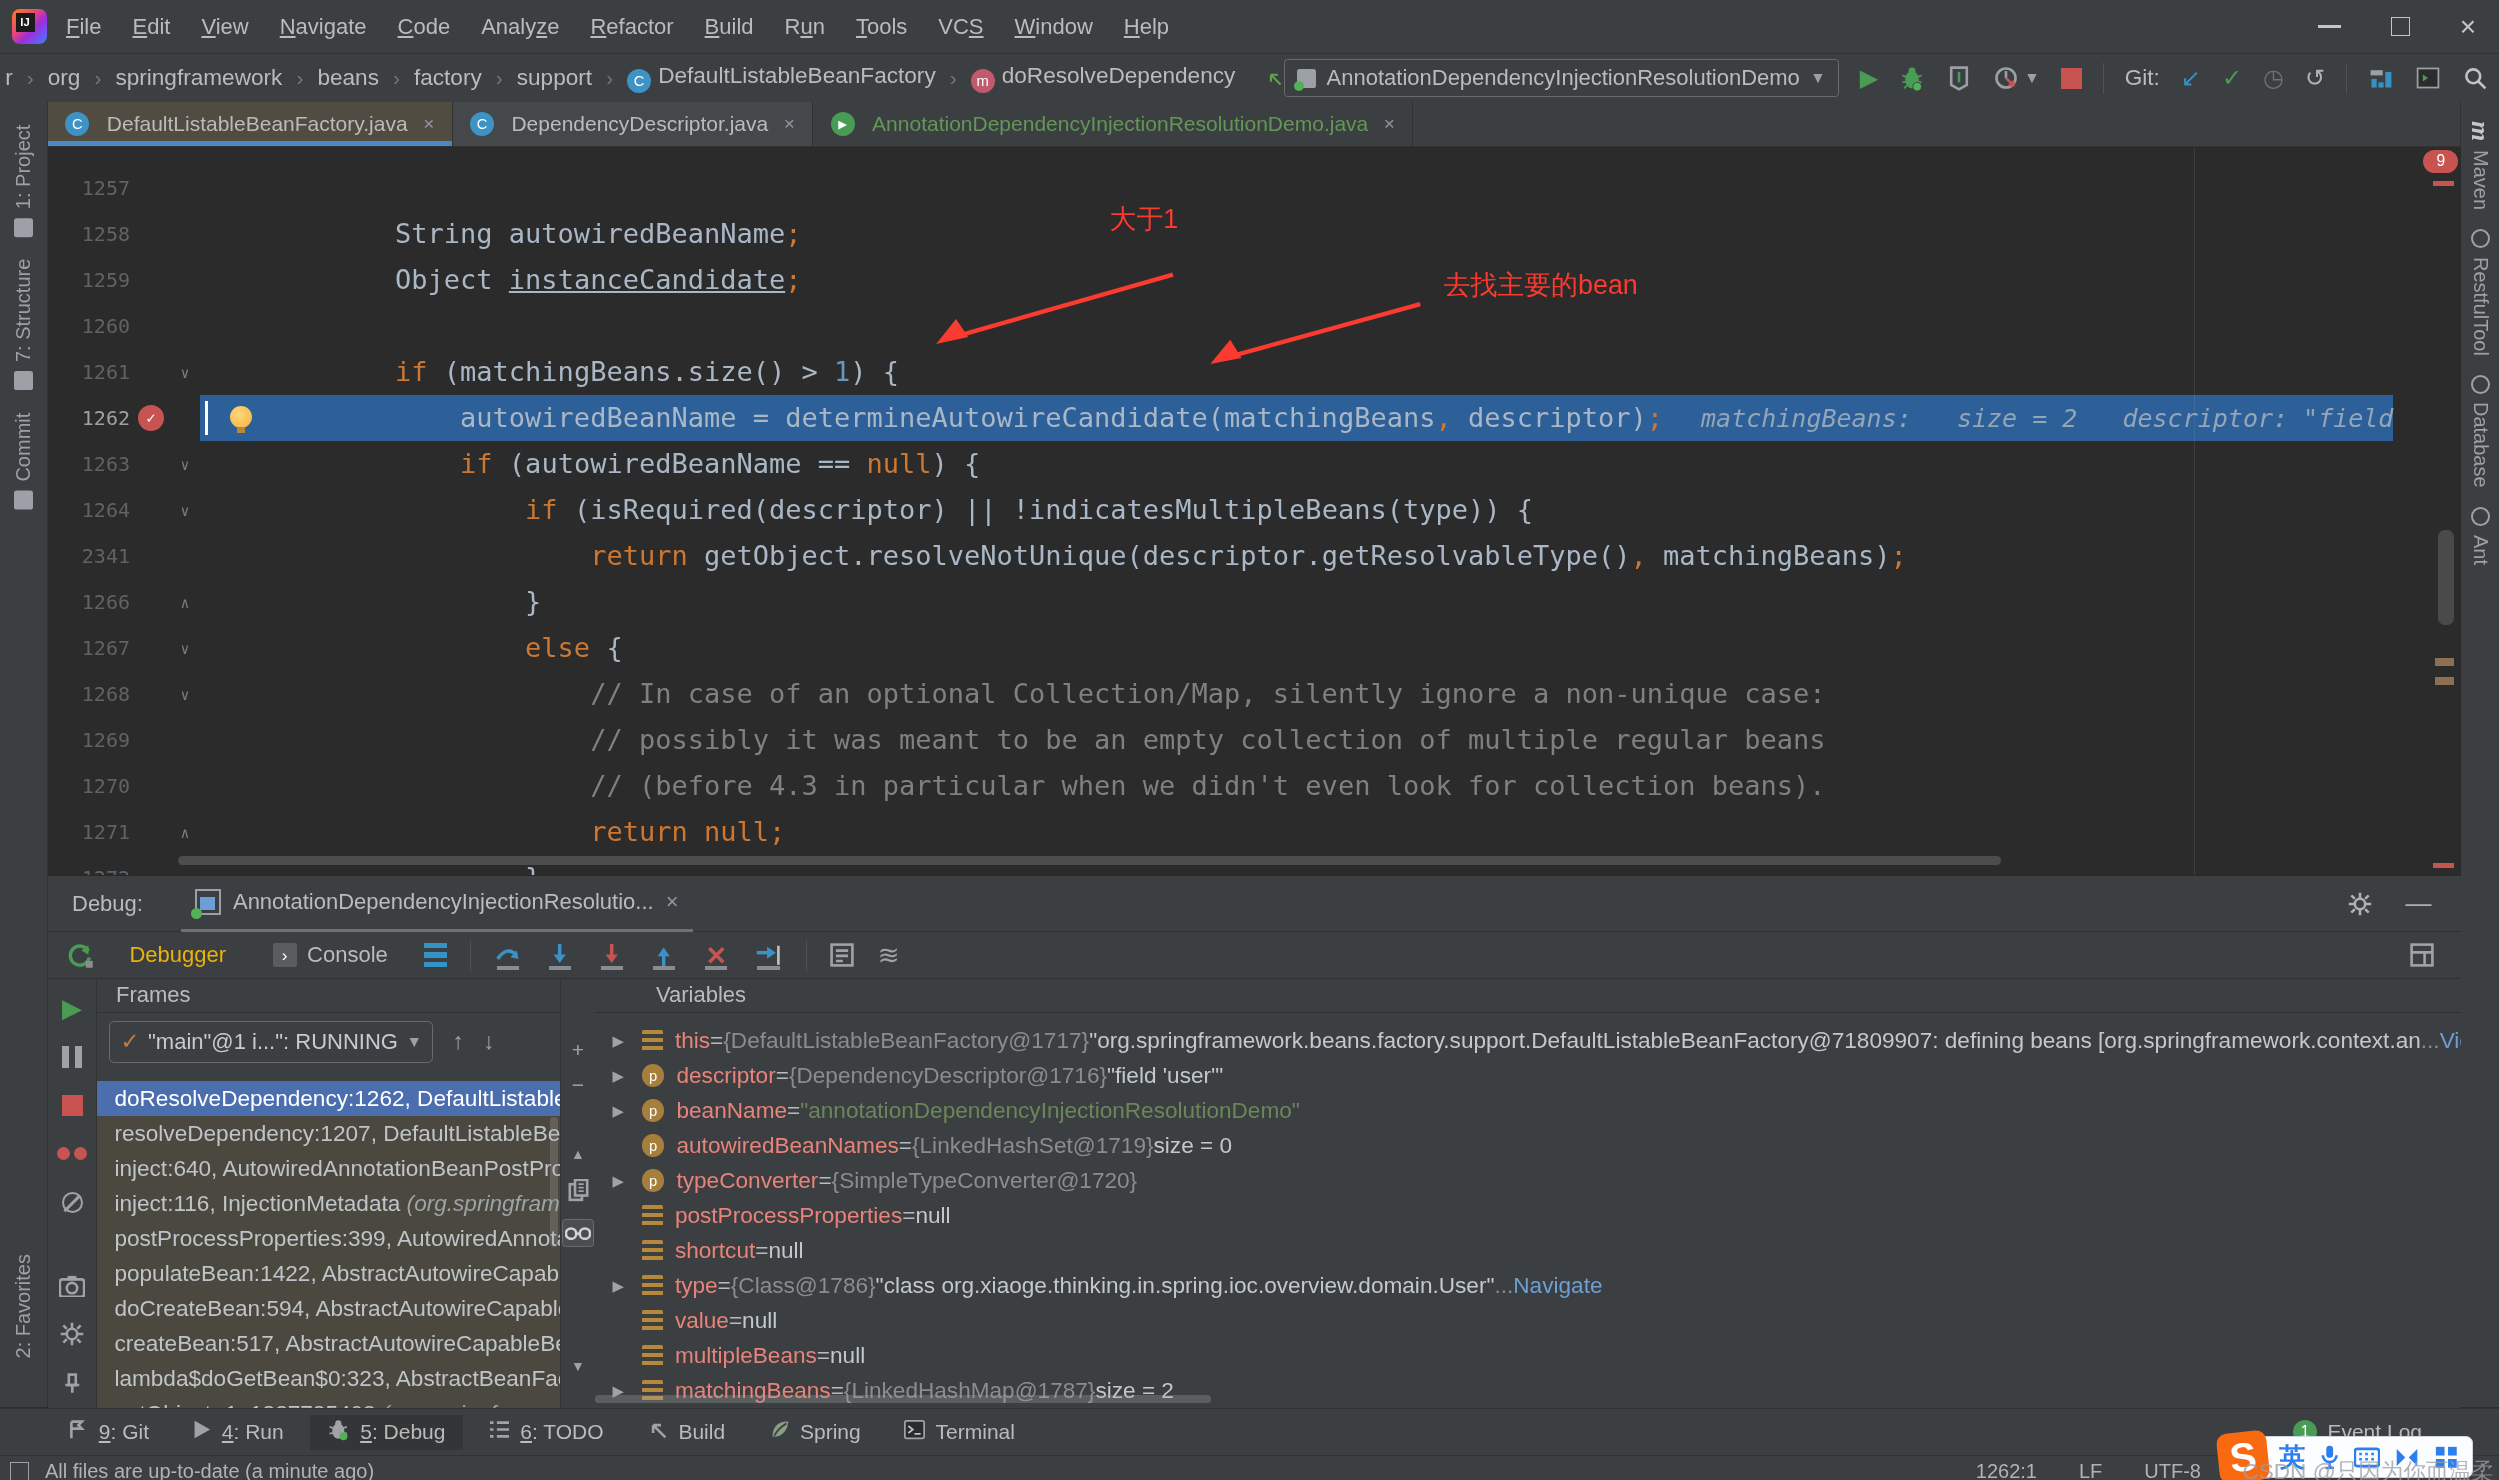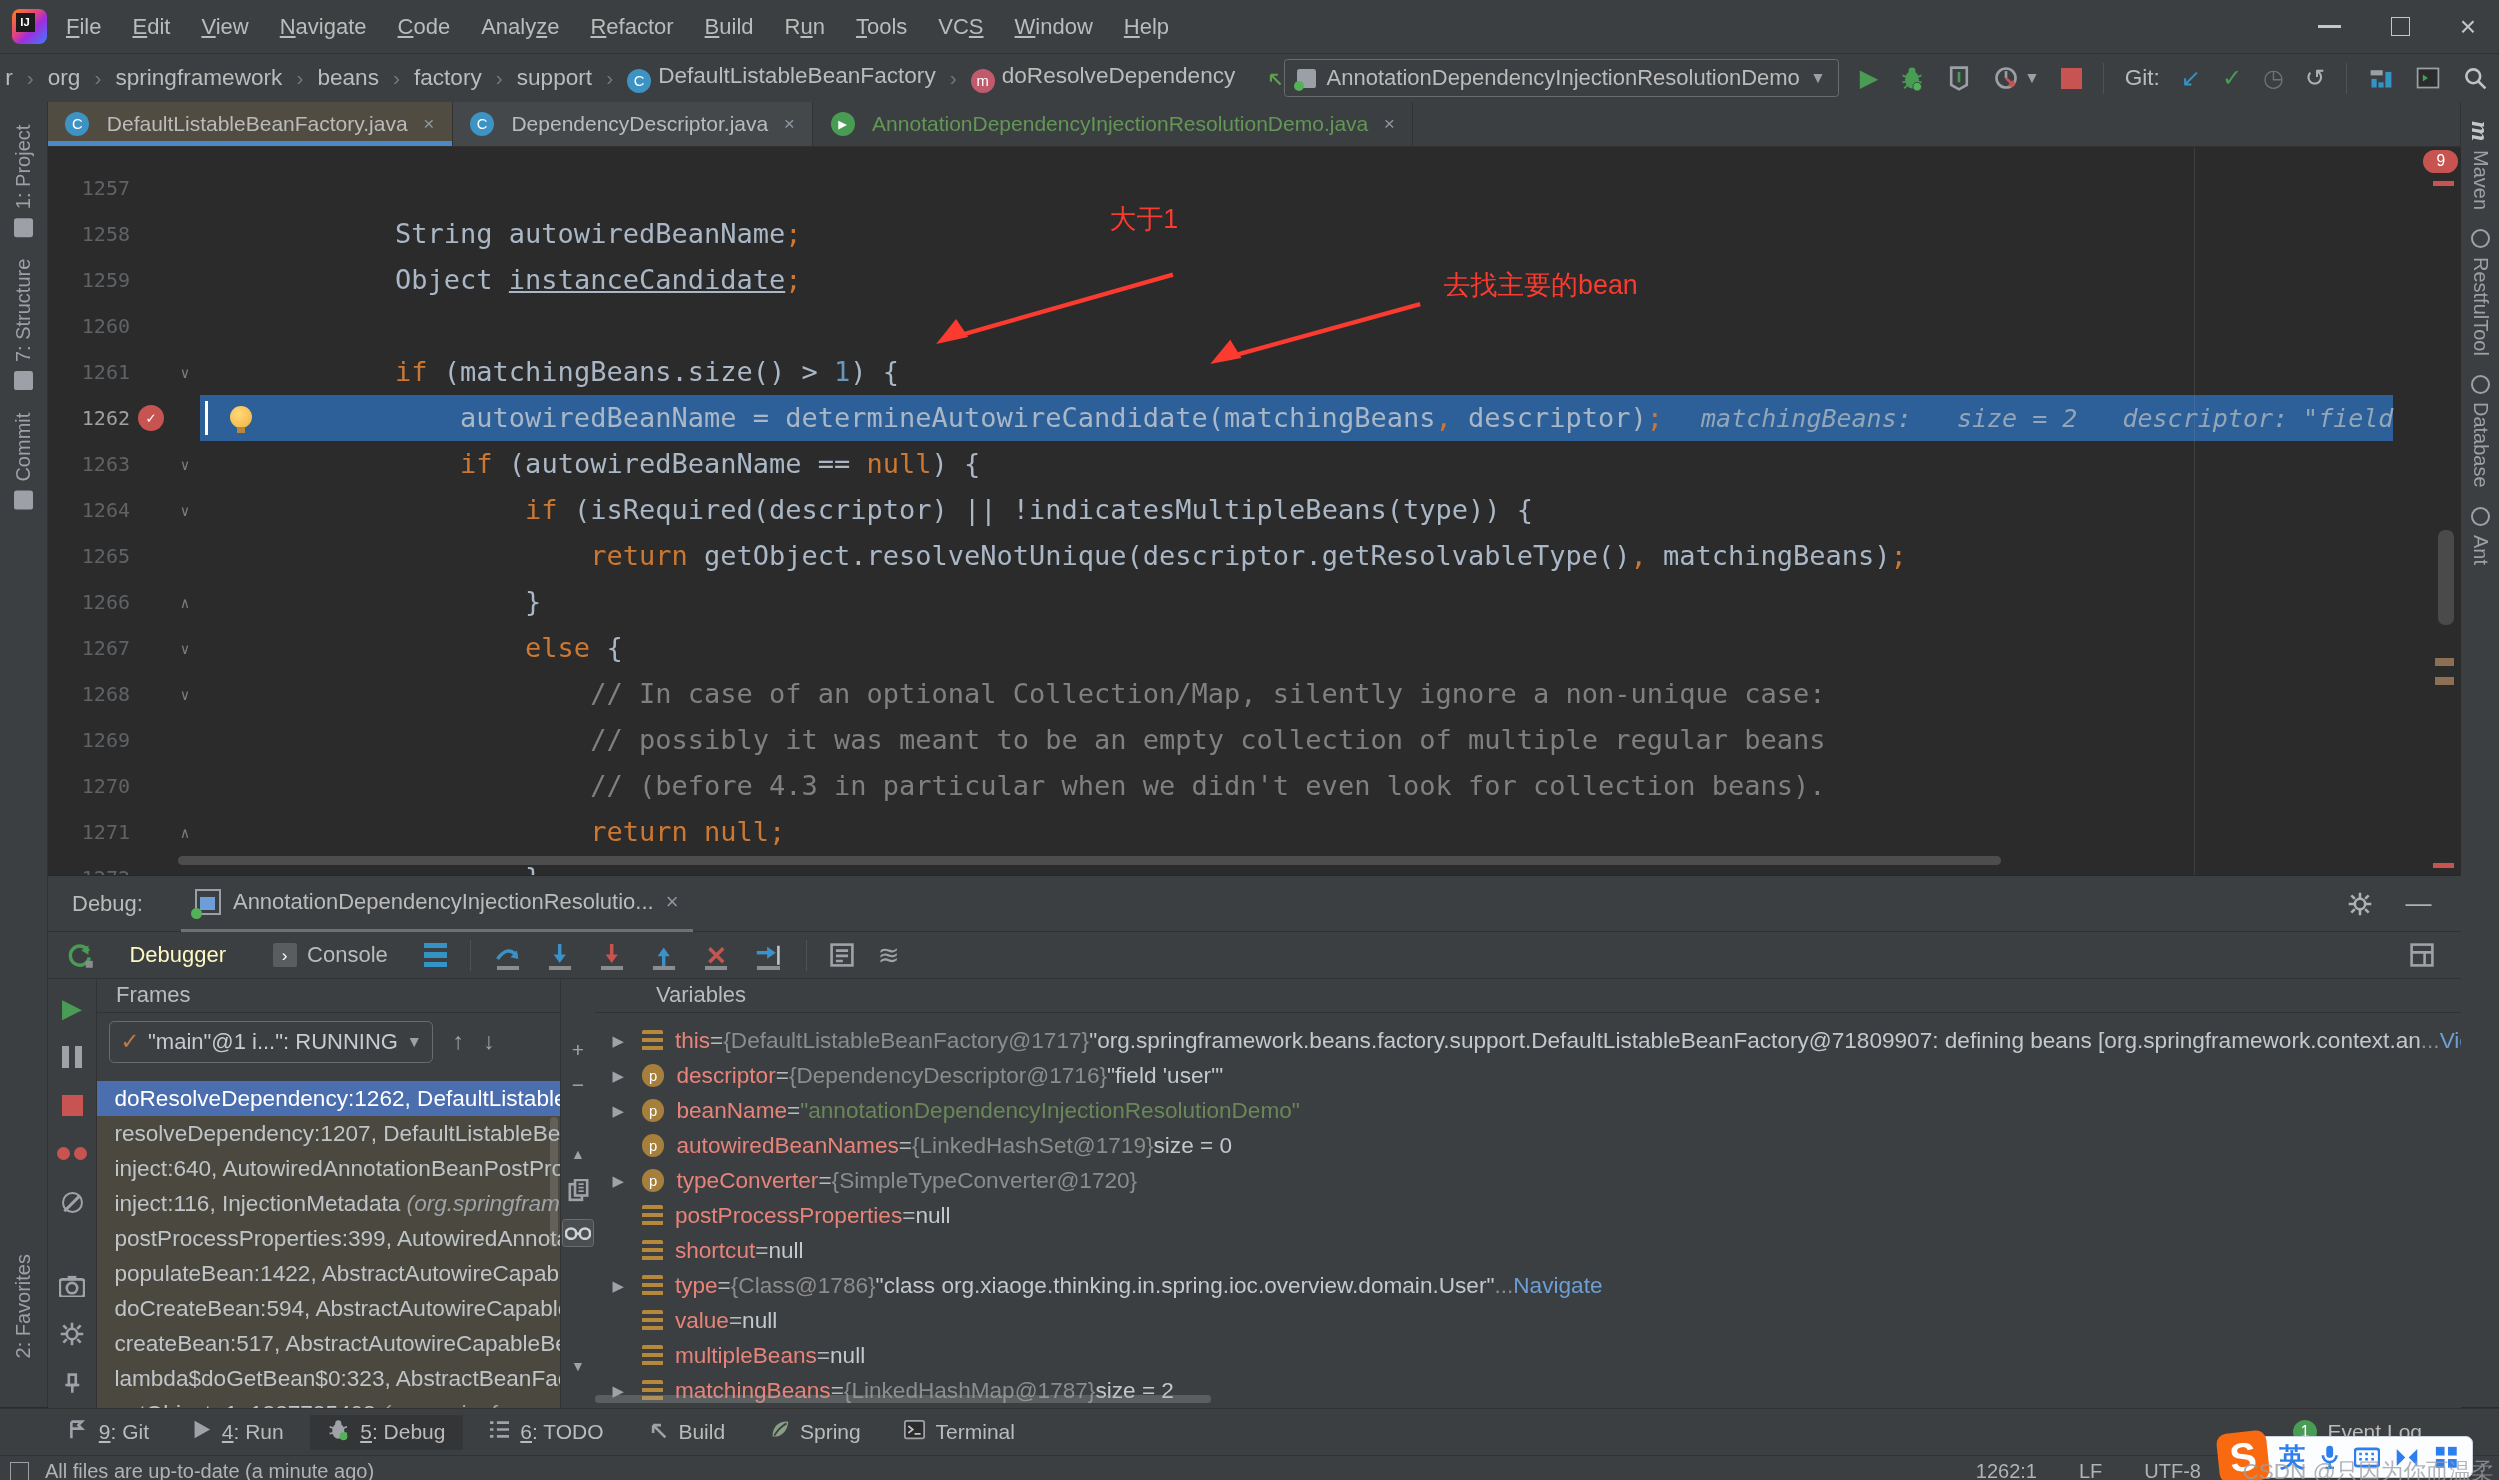--- a/index.html
+++ b/index.html
@@ -97,21 +97,21 @@
   #debug{position:absolute;left:48px;top:875px;width:2413px;height:533px;background:#3c3f41;border-top:0.9px solid #262829;}
   #debug-header{height:56px;display:flex;align-items:center;border-bottom:0.9px solid #323232;}
   #debug-label{font-size:22px;color:#bbbbbb;margin-left:24px;}
   #session-tab{margin-left:38px;height:56px;display:flex;align-items:center;gap:12px;padding:8px 14px;
     border-bottom:3.5px solid #6e7072;font-size:22px;color:#bbbbbb;}
   .win-ico{width:26px;height:26px;border:2.6px solid #9aa0a6;position:relative;background:#3c3f41;}
   .win-ico::before{content:"";position:absolute;left:3.5px;top:6px;right:3.5px;bottom:3.5px;background:#6d9ed9;}
   .win-ico::after{content:"";position:absolute;left:-6px;bottom:-6px;width:11.3px;height:11.3px;border-radius:50%;background:#53b157;}
   #debug-header-right{margin-left:auto;display:flex;gap:33px;padding-right:29.5px;align-items:center;color:#afb1b3;}
   #debug-toolbar{height:47px;display:flex;align-items:center;gap:22.6px;border-bottom:0.9px solid #323232;padding-left:17.4px;font-size:22px;}
-  .dtab{color:#fef9c3;}
+  .dtab{color:#eab308;}
   .console-ico{width:24px;height:24px;background:#5a5d5f;color:#fff;display:flex;align-items:center;justify-content:center;
     font-size:17.4px;border-radius:2.6px;}
   .step{position:relative;width:29.5px;height:29.5px;display:flex;align-items:center;justify-content:center;}
   .step::after{content:"";position:absolute;left:3.5px;right:3.5px;bottom:0;height:3.5px;background:#8a8d90;}
   .step svg{display:block;}
   #debug-body{position:absolute;left:0;top:102px;right:0;bottom:0;}
   #dbg-strip{position:absolute;left:0;top:0;bottom:0;width:49px;border-right:0.9px solid #323232;
     display:flex;flex-direction:column;align-items:center;gap:19px;padding-top:15.6px;}
   #frames-panel{position:absolute;left:49px;top:0;bottom:0;width:463px;}
   .panel-header{height:35px;display:flex;align-items:center;padding-left:19px;font-size:22px;color:#bbbbbb;
@@ -371,21 +371,21 @@
         <span class="gnum">1263</span>
         <span class="gbp"></span>
         <span class="gfold">∨</span>
       </div>
       <div class="gline">
         <span class="gnum">1264</span>
         <span class="gbp"></span>
         <span class="gfold">∨</span>
       </div>
       <div class="gline">
-        <span class="gnum">1265</span>
+        <span class="gnum">2341</span>
         <span class="gbp"></span>
         <span class="gfold"></span>
       </div>
       <div class="gline">
         <span class="gnum">1266</span>
         <span class="gbp"></span>
         <span class="gfold">∧</span>
       </div>
       <div class="gline">
         <span class="gnum">1267</span>

